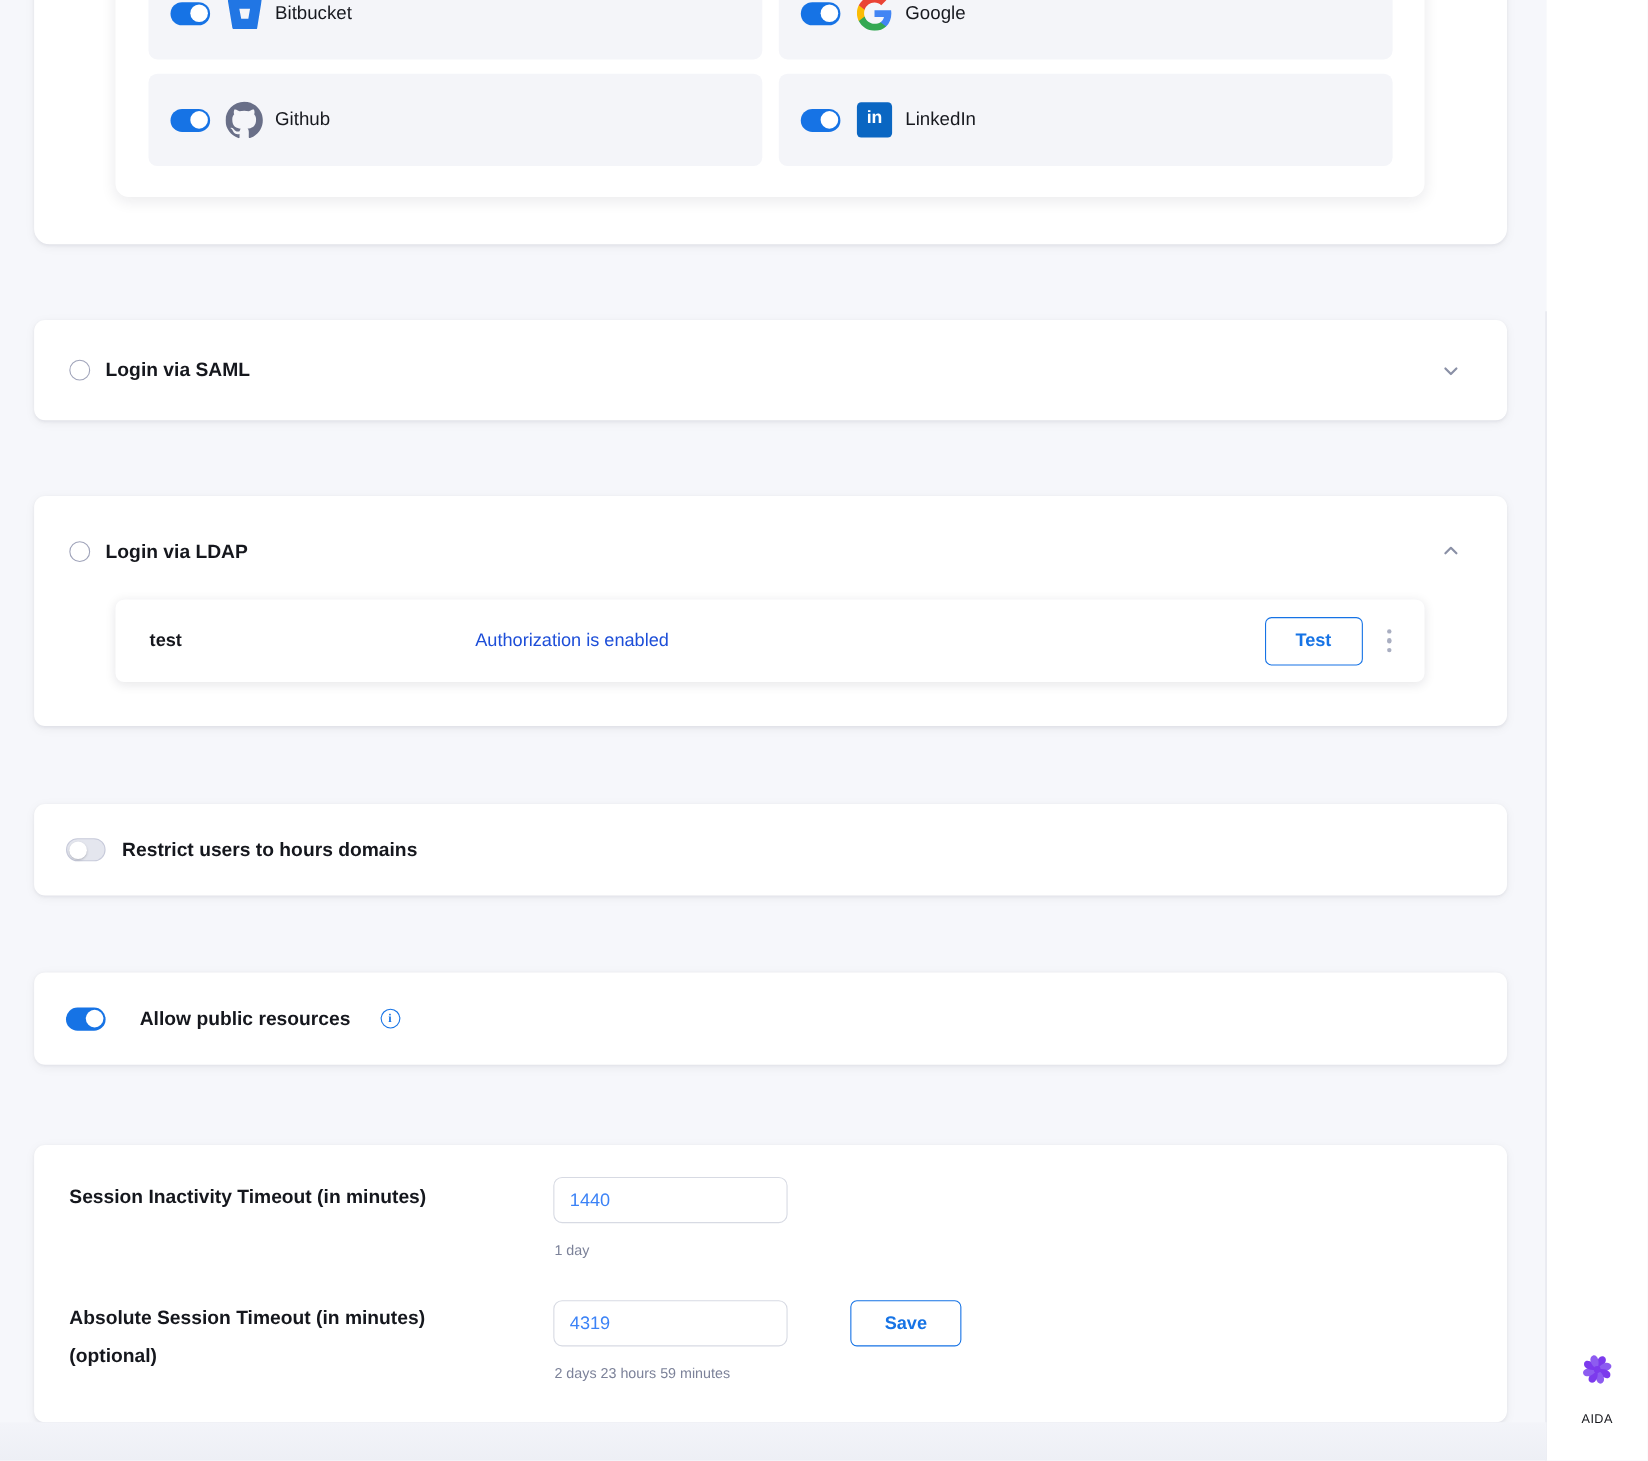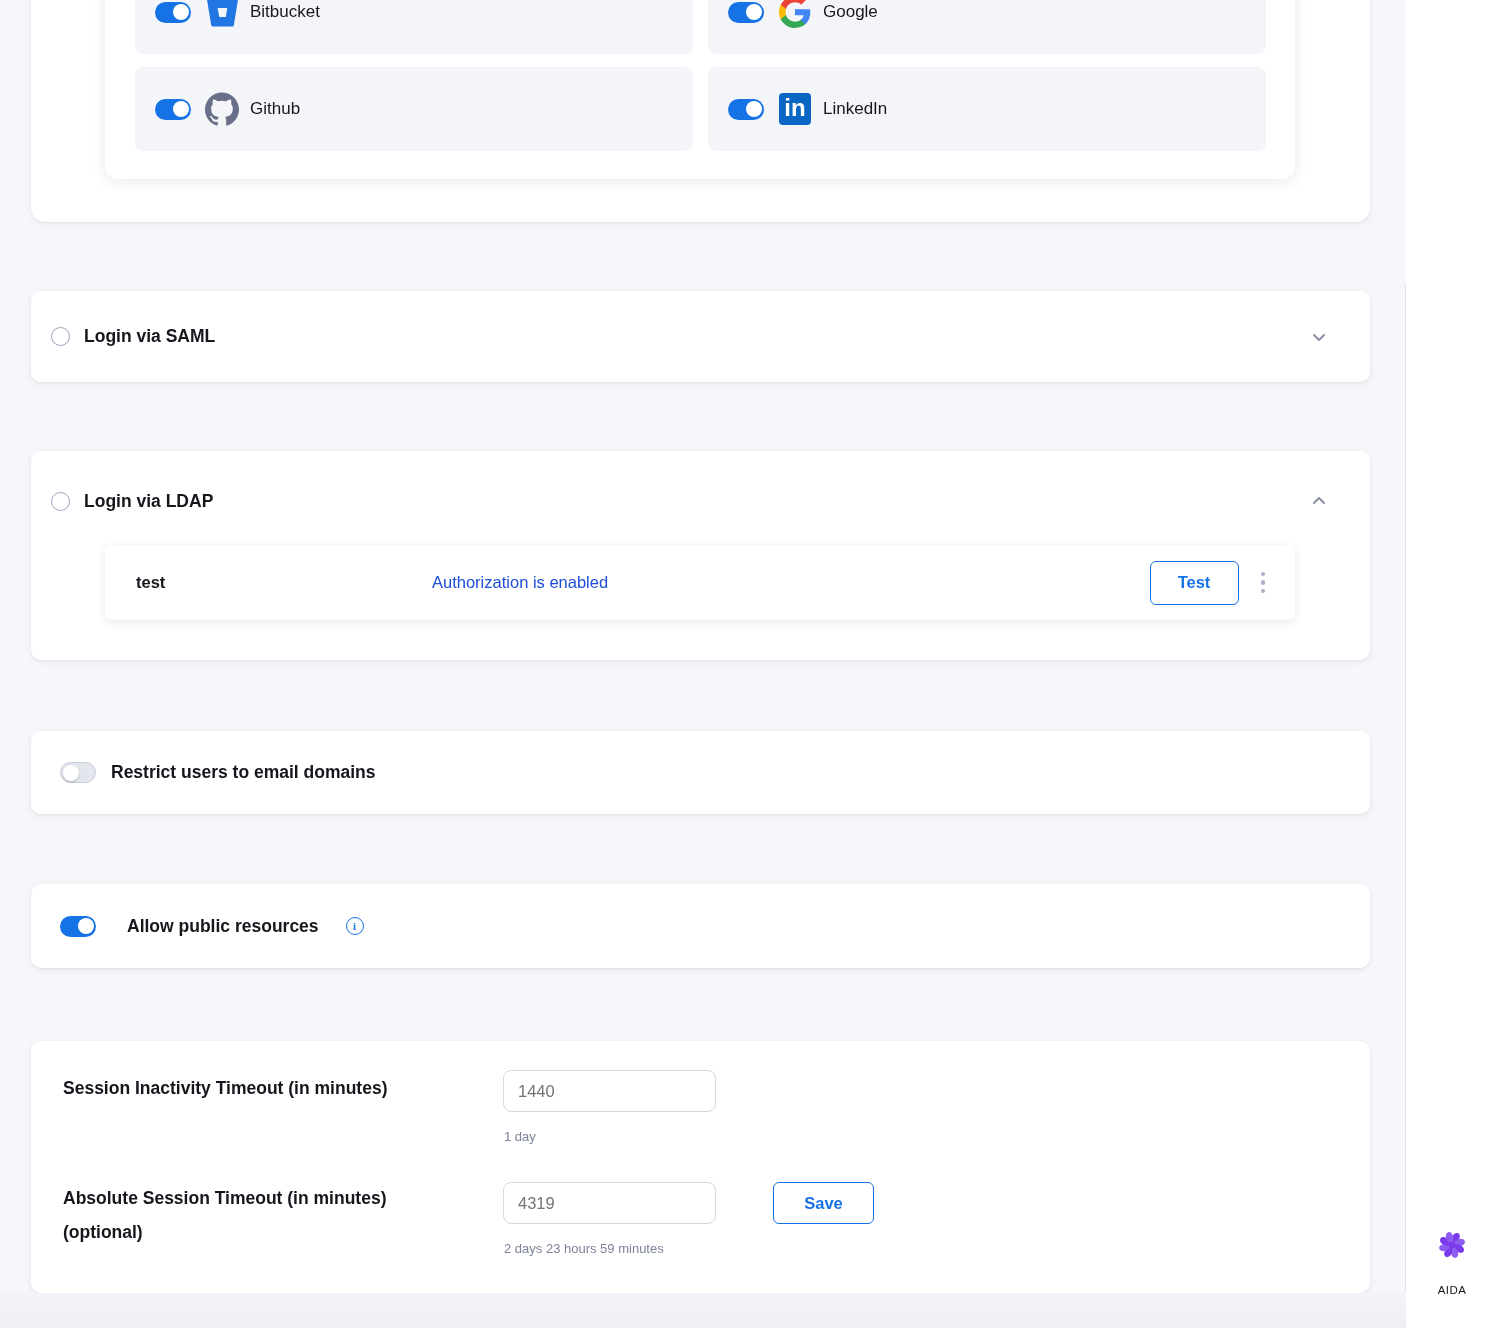--- a/index.html
+++ b/index.html
@@ -18,35 +18,35 @@
   .inner-card{position:absolute;left:74px;top:0;width:1190px;height:237px;background:#fff;
               border-radius:12px;box-shadow:0 3px 14px rgba(20,24,40,.09);}
   .rows-grid{position:absolute;left:30px;right:29px;bottom:28px;display:grid;
              grid-template-columns:1fr 1fr;gap:13px 15px;}
   .provider-row{background:#f4f5f9;border-radius:8px;height:84px;display:flex;align-items:center;
                 padding:0 20px;box-sizing:border-box;}
   .provider-icon{margin-left:14px;margin-right:11px;width:34px;height:34px;flex:none;
                  display:flex;align-items:center;justify-content:center;}
   .provider-label{font-size:17px;color:#17191f;}
   .linkedin-box{width:32px;height:32px;background:#0a66c2;border-radius:4px;color:#fff;
-                font-weight:700;font-size:24px;display:flex;align-items:center;justify-content:center;
+                font-weight:700;font-size:16px;display:flex;align-items:center;justify-content:center;
                 padding-bottom:2px;box-sizing:border-box;}
 
   
   .switch{width:36px;height:21px;border-radius:11px;position:relative;flex:none;box-sizing:border-box;cursor:pointer;}
   .switch.on{background:#1673e5;}
   .switch.on .knob{position:absolute;top:2.5px;right:2.5px;width:16px;height:16px;border-radius:50%;background:#fff;}
   .switch.off{background:#e4e6ee;border:1px solid #c7cada;}
   .switch.off .knob{position:absolute;top:1.5px;left:1.5px;width:16px;height:16px;border-radius:50%;background:#fff;
                     box-shadow:0 1px 2px rgba(20,24,40,.25);}
 
   
   .saml-card{top:291px;height:91px;}
   .ldap-card{top:451px;height:209px;}
-  .section-head{display:flex;align-items:center;padding:0 42px 0 20px;gap:14px;}
+  .section-head{display:flex;align-items:center;padding:0 42px 0 32px;gap:14px;}
   .saml-card .section-head{height:100%;}
   .ldap-card .section-head{height:100px;}
   .radio{width:17px;height:17px;border:1.5px solid #a0a4ba;border-radius:50%;background:#fff;flex:none;cursor:pointer;}
   .section-label{font-size:17.5px;font-weight:700;color:#15171d;}
   .chev{margin-left:auto;display:flex;cursor:pointer;}
 
   .ldap-row{position:absolute;left:74px;top:94px;width:1190px;height:75px;background:#fff;border-radius:8px;
             box-shadow:0 2px 10px rgba(20,24,40,.10);display:flex;align-items:center;
             padding:0 26px 0 31px;box-sizing:border-box;}
   .ldap-name{width:296px;font-weight:700;font-size:16.5px;color:#15171d;}
@@ -61,21 +61,21 @@
   .info-icon{width:18px;height:18px;border-radius:50%;border:1.5px solid #1673e5;color:#1673e5;
              font-size:11px;font-weight:700;display:flex;align-items:center;justify-content:center;
              margin-left:-4px;box-sizing:border-box;cursor:pointer;font-family:"Liberation Serif",serif;}
 
   
   .session-card{top:1041px;height:252px;}
   .fld-label{position:absolute;left:32px;font-size:17.5px;font-weight:700;color:#15171d;line-height:34px;}
   .fld-label.l1{top:30px;}
   .fld-label.l2{top:140px;width:420px;}
   .txt-input{position:absolute;left:472px;width:213px;height:42px;border:1px solid #d7dae3;border-radius:8px;
-             padding:0 14px;font-size:16.5px;color:#737373;font-family:inherit;box-sizing:border-box;background:#fff;}
+             padding:0 14px;font-size:16.5px;color:#3b82f6;font-family:inherit;box-sizing:border-box;background:#fff;}
   .txt-input.i1{top:29px;}
   .txt-input.i2{top:141px;}
   .helper{position:absolute;left:473px;font-size:13px;color:#7c8299;}
   .helper.h1{top:88px;}
   .helper.h2{top:200px;}
   .save-btn{position:absolute;left:742px;top:141px;width:101px;height:42px;border:1.5px solid #1673e5;
             border-radius:6px;color:#1673e5;font-weight:700;font-size:16.5px;background:#fff;
             font-family:inherit;cursor:pointer;}
 
   .bottom-strip{position:absolute;left:0;top:1293px;width:1406px;height:35px;
@@ -181,21 +181,21 @@
         <span class="dot"></span>
         <span class="dot"></span>
       </span>
     </div>
   </div>
 
   <div class="card restrict-card">
     <span class="switch off">
         <span class="knob"></span>
       </span>
-    <span class="section-label">Restrict users to email domains</span>
+    <span class="section-label">Restrict users to hours domains</span>
   </div>
 
   <div class="card public-card">
     <span class="switch on">
         <span class="knob"></span>
       </span>
     <span class="section-label">Allow public resources</span>
     <span class="info-icon">i</span>
   </div>
 

